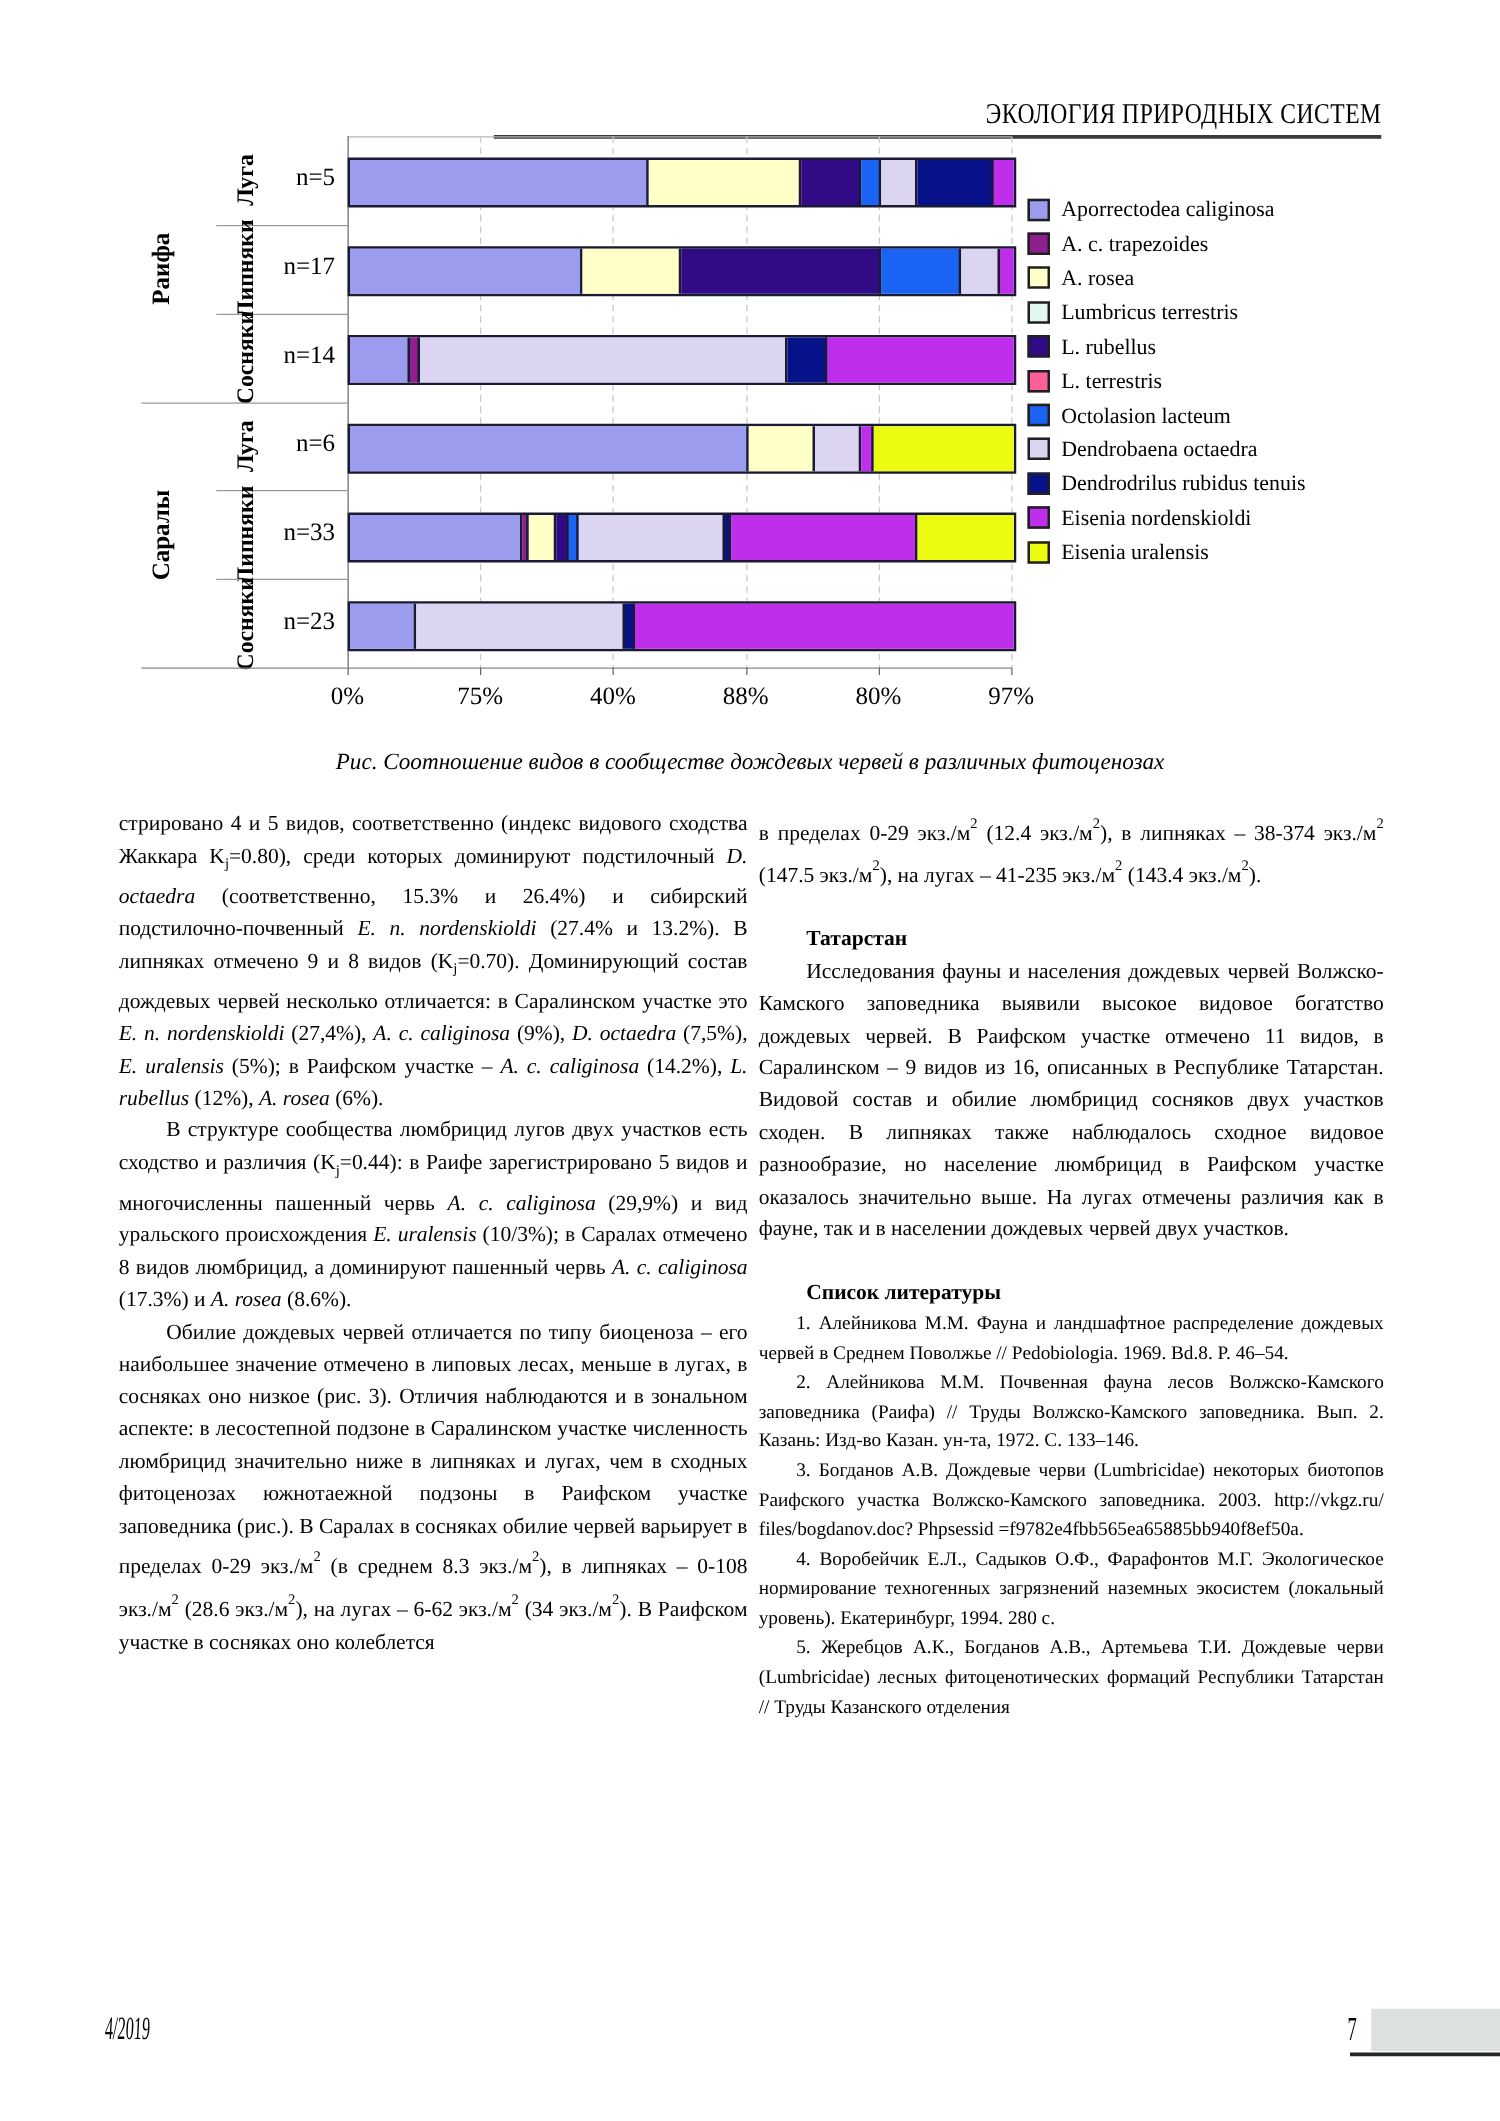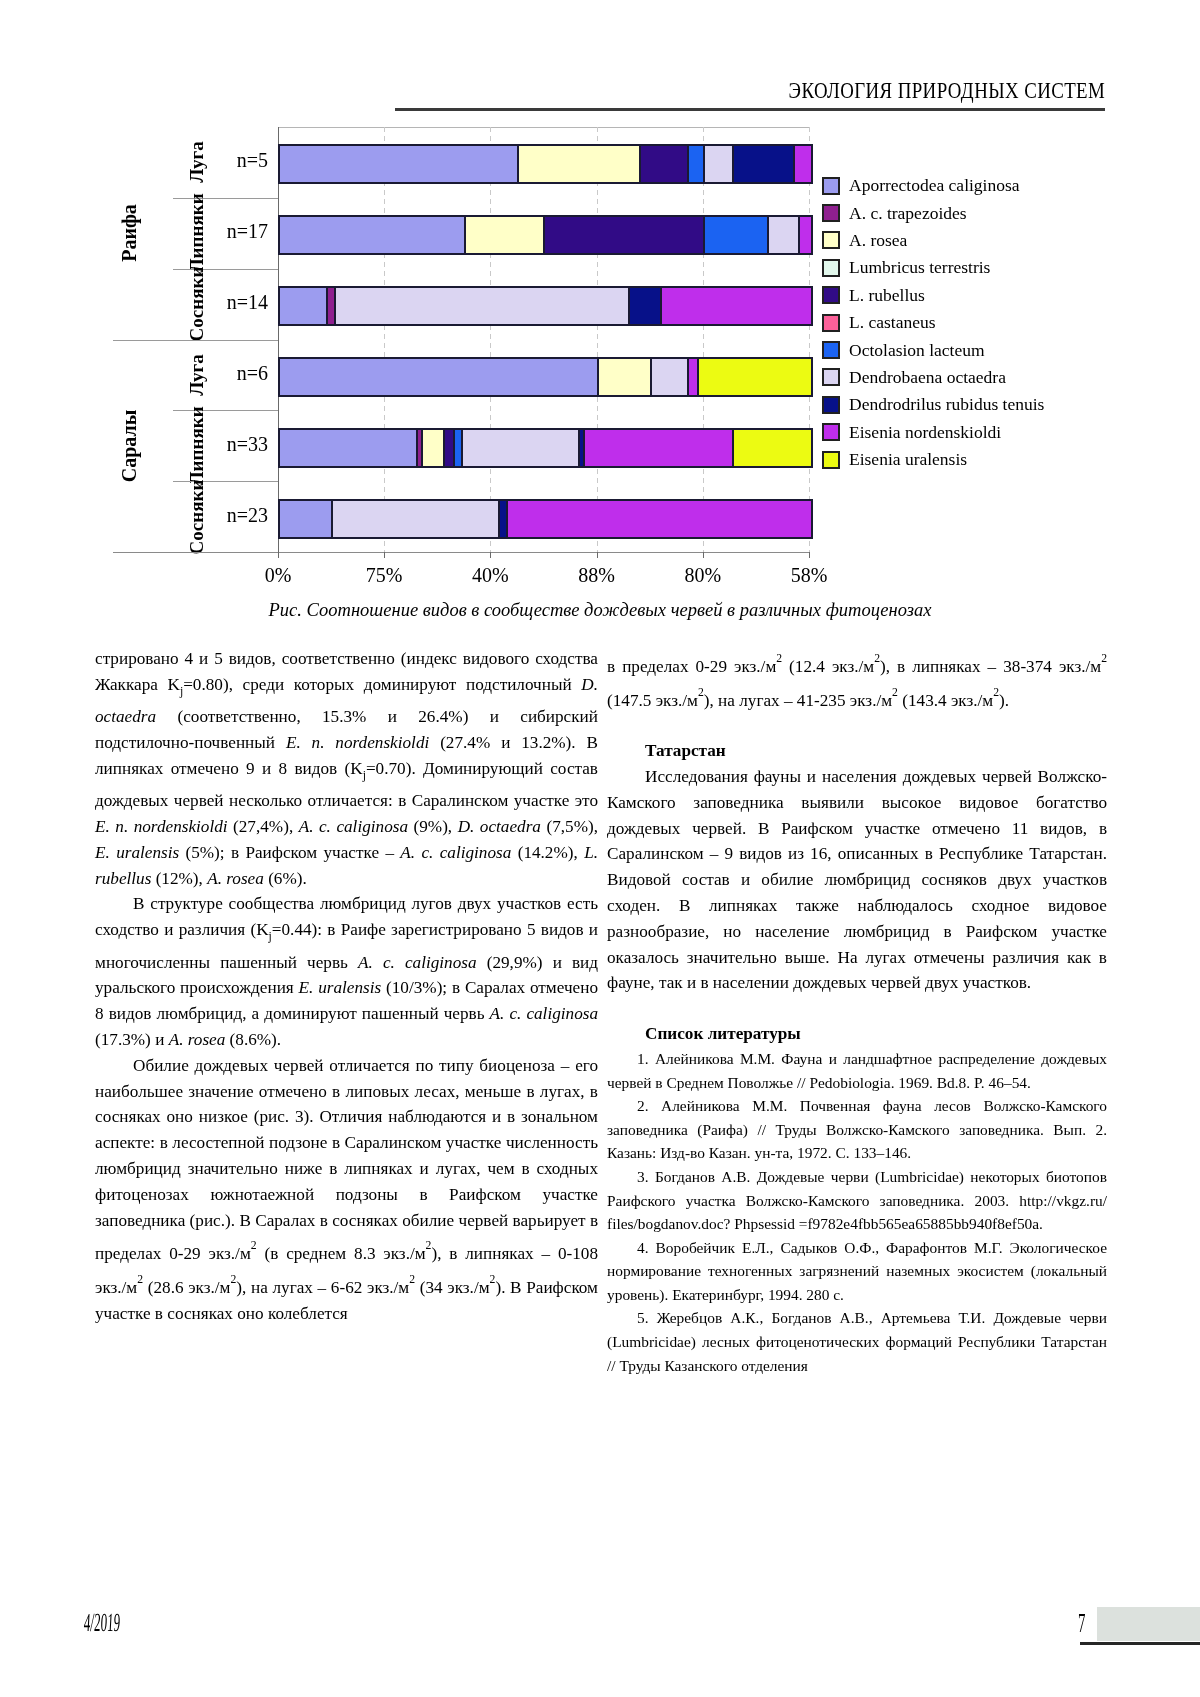--- a/index.html
+++ b/index.html
@@ -11,21 +11,21 @@
   .page{position:absolute;inset:0;overflow:hidden;}
 
   
   .journal-head{
     position:absolute;top:78px;right:95px;font-size:23px;letter-spacing:.5px;
     transform:scaleX(.82);transform-origin:100% 50%;white-space:nowrap;
   }
   .head-rule{position:absolute;top:108px;left:395px;right:95px;height:3px;background:#3a3a3a;}
 
   
-  .chart{position:absolute;left:0;top:122px;width:1032px;height:500px;}
+  .chart{position:absolute;left:0;top:104px;width:1032px;height:500px;}
   .plot{position:absolute;left:278px;top:5px;width:531px;height:425px;}
   .plot-topline{position:absolute;left:0;top:0;width:531px;height:1px;background:#b5b5b5;}
   .axis-left{position:absolute;left:0;top:0;height:425px;width:1px;background:#6a6a6a;}
   .gridline{position:absolute;top:0;height:425px;width:1px;
     background-image:linear-gradient(#c9c9c9 55%,rgba(255,255,255,0) 55%);background-size:1px 9px;}
   .bar{position:absolute;height:36px;border:2px solid #1a1a33;display:flex;background:#fff;}
   .seg{box-sizing:border-box;height:100%;border-right:2px solid #1a1a33;flex:none;}
   .seg:last-child{border-right:none;}
   .nlab{position:absolute;width:75px;text-align:right;font-size:20px;}
   .vlabel{
@@ -161,21 +161,21 @@
         <div class="xlab" style="left: 0px;">0%</div>
         <div class="tick" style="left: 106.2px;"></div>
         <div class="xlab" style="left: 106.2px;">75%</div>
         <div class="tick" style="left: 212.4px;"></div>
         <div class="xlab" style="left: 212.4px;">40%</div>
         <div class="tick" style="left: 318.6px;"></div>
         <div class="xlab" style="left: 318.6px;">88%</div>
         <div class="tick" style="left: 424.8px;"></div>
         <div class="xlab" style="left: 424.8px;">80%</div>
         <div class="tick" style="left: 531px;"></div>
-        <div class="xlab" style="left: 531px;">58%</div>
+        <div class="xlab" style="left: 531px;">97%</div>
       </div>
     <div class="legend" id="legend">
         <div class="legend-item">
           <div class="legend-swatch" style="background: rgb(156, 156, 239);"></div>
           <div class="legend-label">Aporrectodea caliginosa</div>
         </div>
         <div class="legend-item">
           <div class="legend-swatch" style="background: rgb(143, 31, 143);"></div>
           <div class="legend-label">A. c. trapezoides</div>
         </div>
@@ -186,21 +186,21 @@
         <div class="legend-item">
           <div class="legend-swatch" style="background: rgb(226, 248, 236);"></div>
           <div class="legend-label">Lumbricus terrestris</div>
         </div>
         <div class="legend-item">
           <div class="legend-swatch" style="background: rgb(49, 11, 134);"></div>
           <div class="legend-label">L. rubellus</div>
         </div>
         <div class="legend-item">
           <div class="legend-swatch" style="background: rgb(251, 96, 153);"></div>
-          <div class="legend-label">L. castaneus</div>
+          <div class="legend-label">L. terrestris</div>
         </div>
         <div class="legend-item">
           <div class="legend-swatch" style="background: rgb(27, 99, 242);"></div>
           <div class="legend-label">Octolasion lacteum</div>
         </div>
         <div class="legend-item">
           <div class="legend-swatch" style="background: rgb(219, 213, 242);"></div>
           <div class="legend-label">Dendrobaena octaedra</div>
         </div>
         <div class="legend-item">

